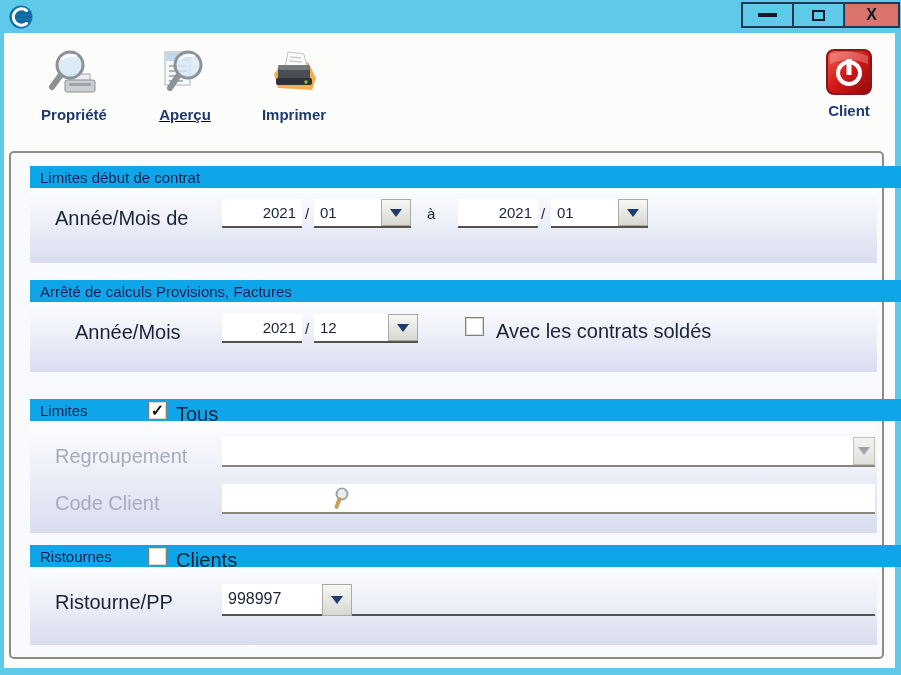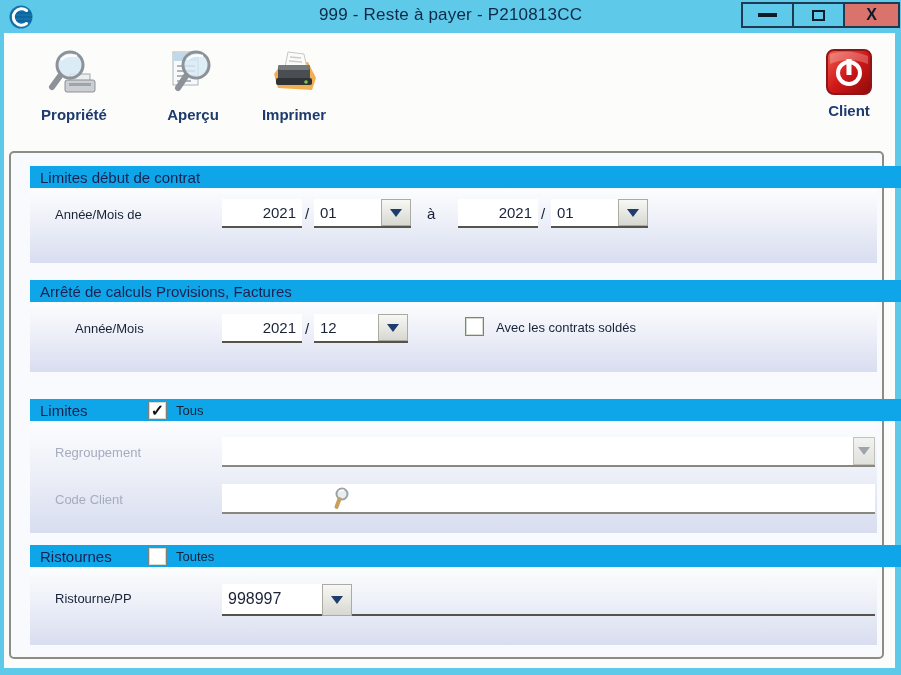--- a/index.html
+++ b/index.html
@@ -29,21 +29,21 @@
   
   .tool{top:48px;display:flex;flex-direction:column;align-items:center;cursor:pointer;}
   .tlabel{margin-top:4px;font-size:15px;font-weight:600;color:#1E3A6E;white-space:nowrap;}
   
   .panel{left:9px;top:151px;width:875px;height:508px;
     border:2px solid #8A8E84;border-radius:5px;background:#F9FAFD;box-sizing:border-box;}
   .band{left:30px;width:878px;height:22px;background:#0ea5e9;
     display:flex;align-items:center;padding-left:10px;box-sizing:border-box;}
   .band-title{font-size:15px;color:#1A2150;}
   .gbody{left:30px;width:847px;background:linear-gradient(180deg,#FCFDFE 0%,#EDF0F8 45%,#D8DDF0 100%);}
-  .flabel{font-size:13px;color:#1A2238;white-space:nowrap;}
+  .flabel{font-size:20px;color:#1A2238;white-space:nowrap;}
   .flabel.dis{color:#A6ACBE;}
   .sep{font-size:15px;color:#1A2238;}
   
   .ubox{height:29px;background:#FFFFFF;border-bottom:2px solid #55534A;box-sizing:border-box;}
   .ubox input{width:100%;height:100%;border:none;outline:none;background:transparent;
     font-family:"Liberation Sans",sans-serif;font-size:15px;color:#1A2238;padding:0 6px;box-sizing:border-box;}
   .r input{text-align:right;}
   .combo{display:flex;height:29px;border-bottom:2px solid #55534A;box-sizing:border-box;}
   .combo .ctext{flex:1;background:#fff;}
   .combo .ctext input{width:100%;height:100%;border:none;outline:none;background:transparent;
@@ -72,21 +72,20 @@
 <div class="abs titlebar">
   <svg class="abs app-icon" width="26" height="26" viewBox="0 0 26 26">
     <circle cx="13" cy="13" r="11.5" fill="#1272AE"></circle>
     <g stroke="#0A5A90" stroke-width="1">
       <line x1="3" y1="9" x2="23" y2="9"></line>
         <line x1="2" y1="13" x2="24" y2="13"></line>
         <line x1="3" y1="17" x2="23" y2="17"></line>
     </g>
     <path d="M 18.5 6.5 A 8.2 8.2 0 1 0 18.5 19.5" fill="none" stroke="#FFFFFF" stroke-width="3" stroke-linecap="round"></path>
   </svg>
-  <div class="abs win-title">999 - Reste à payer - P210813CC</div>
   <div class="abs ctl min">
     <div class="minbar"></div>
   </div>
   <div class="abs ctl max">
     <div class="maxbox"></div>
   </div>
   <div class="abs ctl close">
     <span class="xglyph">X</span>
   </div>
 </div>
@@ -98,21 +97,21 @@
     <rect x="24" y="26" width="20" height="8" fill="#ECEEF0" stroke="#A2A8AE"></rect>
     <rect x="19" y="32" width="30" height="12" rx="2" fill="#CBCFD3" stroke="#8B9096"></rect>
     <rect x="23" y="35" width="22" height="3" fill="#9EA4AA"></rect>
     <circle cx="24" cy="17" r="13" fill="#D6E9F5" fill-opacity="0.85" stroke="#8D9298" stroke-width="3"></circle>
     <path d="M15 12 q5 -6 16 -4" fill="none" stroke="#FFFFFF" stroke-width="2.5" opacity="0.9"></path>
     <line x1="14" y1="28" x2="6" y2="39" stroke="#8D9298" stroke-width="6" stroke-linecap="round"></line>
   </svg>
   <div class="tlabel">Propriété</div>
 </div>
 
-<div class="abs tool" style="left:148px;width:90px;">
+<div class="abs tool" style="left:140px;width:90px;text-decoration:underline;">
   <svg width="56" height="54" viewBox="0 0 56 54">
     <rect x="8" y="4" width="25" height="33" fill="#F7F9FA" stroke="#A9B4BC"></rect>
     <rect x="9" y="5" width="23" height="8" fill="#BFD9EA"></rect>
     <g stroke="#AEB6BC" stroke-width="2">
       <line x1="12" y1="18" x2="30" y2="18"></line>
         <line x1="12" y1="23" x2="30" y2="23"></line>
       <line x1="12" y1="28" x2="30" y2="28"></line>
         <line x1="12" y1="33" x2="26" y2="33"></line>
     </g>
     <circle cx="31" cy="17" r="13" fill="#D6E9F5" fill-opacity="0.8" stroke="#8D9298" stroke-width="3"></circle>
@@ -190,21 +189,21 @@
 <div class="abs band" style="top:280px;">
   <span class="band-title">Arrêté de calculs Provisions, Factures</span>
 </div>
 <div class="abs gbody" style="top:302px;height:70px;"></div>
 
 <div class="abs flabel" style="left:55px;top:321px;margin-left:20px;">Année/Mois</div>
 <div class="abs ubox r" style="left:222px;top:314px;width:80px;">
   <input value="2021" style="">
 </div>
 <div class="abs sep" style="left:305px;top:320px;">/</div>
-<div class="abs combo" style="left:314px;top:314px;width:94px;">
+<div class="abs combo" style="left:314px;top:314px;width:104px;">
   <div class="ctext">
     <input value="12" style="">
   </div>
   <div class="cbtn">
     <div class="tri"></div>
   </div>
 </div>
 <div class="abs checkbox" style="left:465px;top:317px;"></div>
 <div class="abs flabel" style="left:496px;top:320px;">Avec les contrats soldés</div>
 
@@ -235,21 +234,21 @@
   <circle cx="10" cy="7" r="5.5" fill="#E8EDEF" stroke="#9CA3A8" stroke-width="2"></circle>
   <path d="M7 4.5 q2 -2 5 -1" fill="none" stroke="#FFFFFF" stroke-width="1.5"></path>
   <line x1="7.5" y1="12" x2="4.5" y2="20" stroke="#C6A05C" stroke-width="4" stroke-linecap="round"></line>
 </svg>
 
 <div class="abs band" style="top:545px;">
   <span class="band-title">Ristournes</span>
 </div>
 <div class="abs gbody" style="top:567px;height:78px;"></div>
 <div class="abs checkbox" style="left:148px;top:547px;"></div>
-<div class="abs flabel" style="left:176px;top:549px;">Toutes</div>
+<div class="abs flabel" style="left:176px;top:549px;">Clients</div>
 
 <div class="abs flabel" style="left:55px;top:591px;">Ristourne/PP</div>
 <div class="abs rist" style="left:222px;top:584px;width:653px;">
   <div class="code">
     <input value="998997" style="">
   </div>
   <div class="cbtn" style="height:32px;">
     <div class="tri"></div>
   </div>
 </div>

